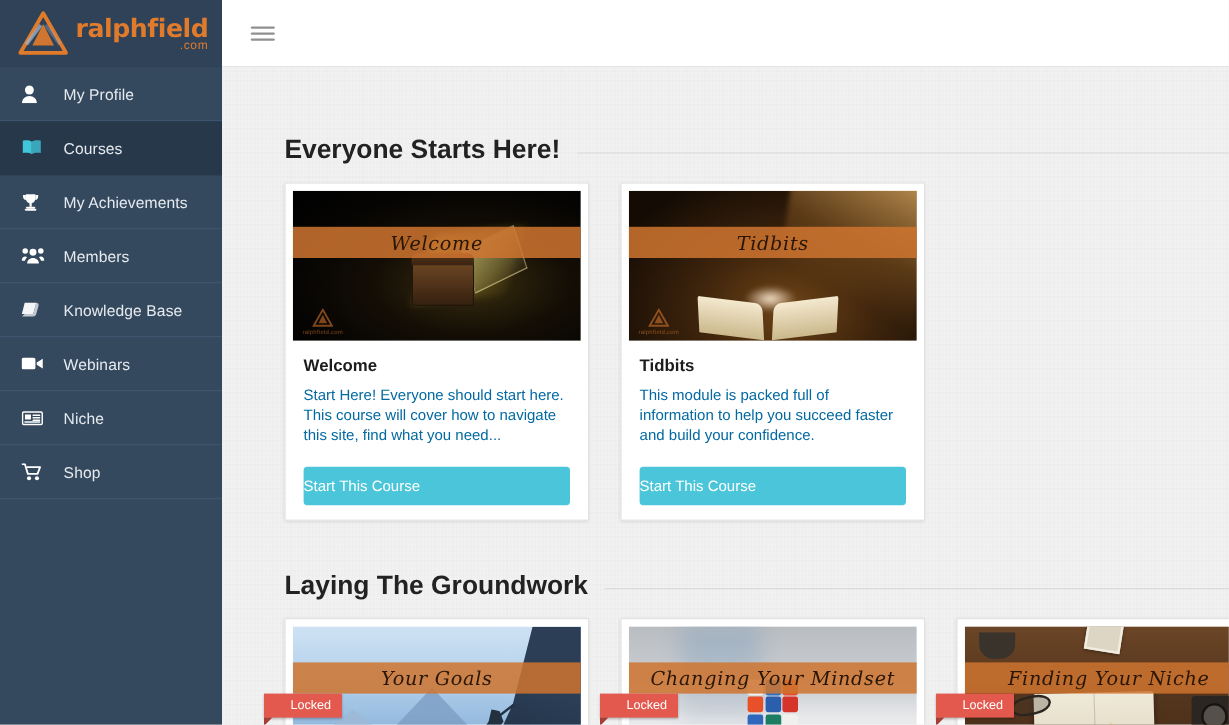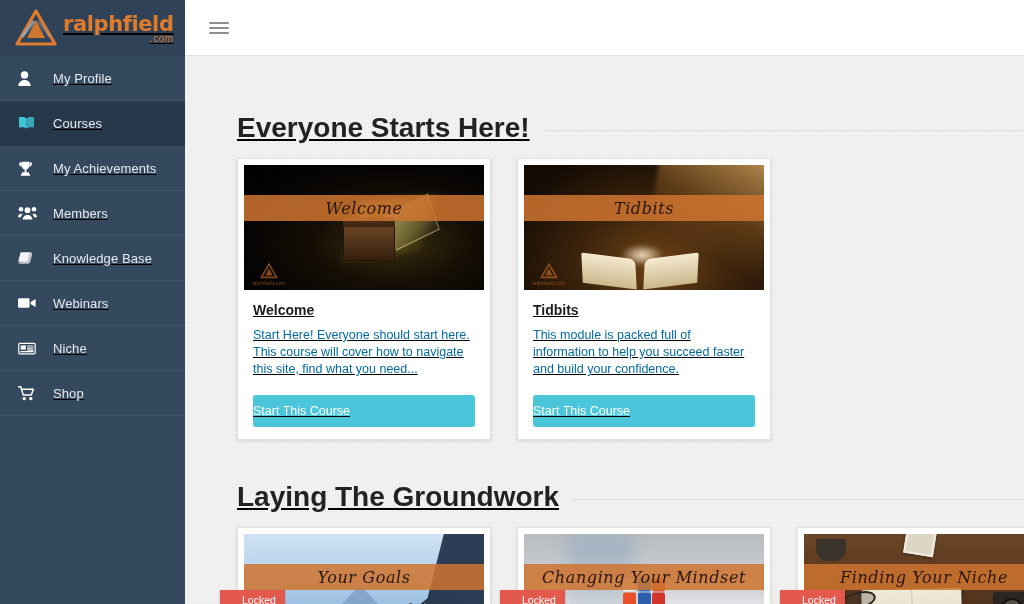--- a/index.html
+++ b/index.html
@@ -2,21 +2,21 @@
 <html><head>
 <meta charset="utf-8">
 <style>
   * { margin:0; padding:0; box-sizing:border-box; }
   html, body { width:1024px; height:604px; overflow:hidden; }
   body {
     font-family:"Liberation Sans", sans-serif;
     background:#f1f1f1;
     -webkit-font-smoothing:antialiased;
   }
-  .app { display:flex; width:812px; height:604px; position:relative;text-decoration:underline; }
+  .app { display:flex; width:812px; height:604px; position:relative; }
 
   
   .sidebar {
     width:185px; flex:0 0 185px; height:604px;
     background:#34495e;
     position:relative; z-index:20;
     overflow:hidden;
   }
   .brand {
     height:56px; background:#2f4257;
@@ -72,21 +72,21 @@
       repeating-linear-gradient(0deg, rgba(0,0,0,0.013) 0px, rgba(0,0,0,0.013) 1px, rgba(255,255,255,0) 1px, rgba(255,255,255,0) 4px),
       #f1f1f1;
     padding:0 28px 0 52px;
   }
 
   .section-head {
     display:flex; align-items:center; margin-top:56px; margin-bottom:14px;
   }
   .section-head.second { margin-top:41px; }
   .section-title {
-    font-size:28px; font-weight:bold; color:#222;
+    font-size:22px; font-weight:bold; color:#222;
     white-space:nowrap; font-family:"Liberation Sans", sans-serif;
   }
   .section-rule {
     flex:1; height:1px; background:#dcdcdc; margin-left:14px; margin-top:4px;
   }
 
   .card-row { display:flex; gap:26px; }
 
   .card {
     width:254px; flex:0 0 254px; background:#ffffff;

